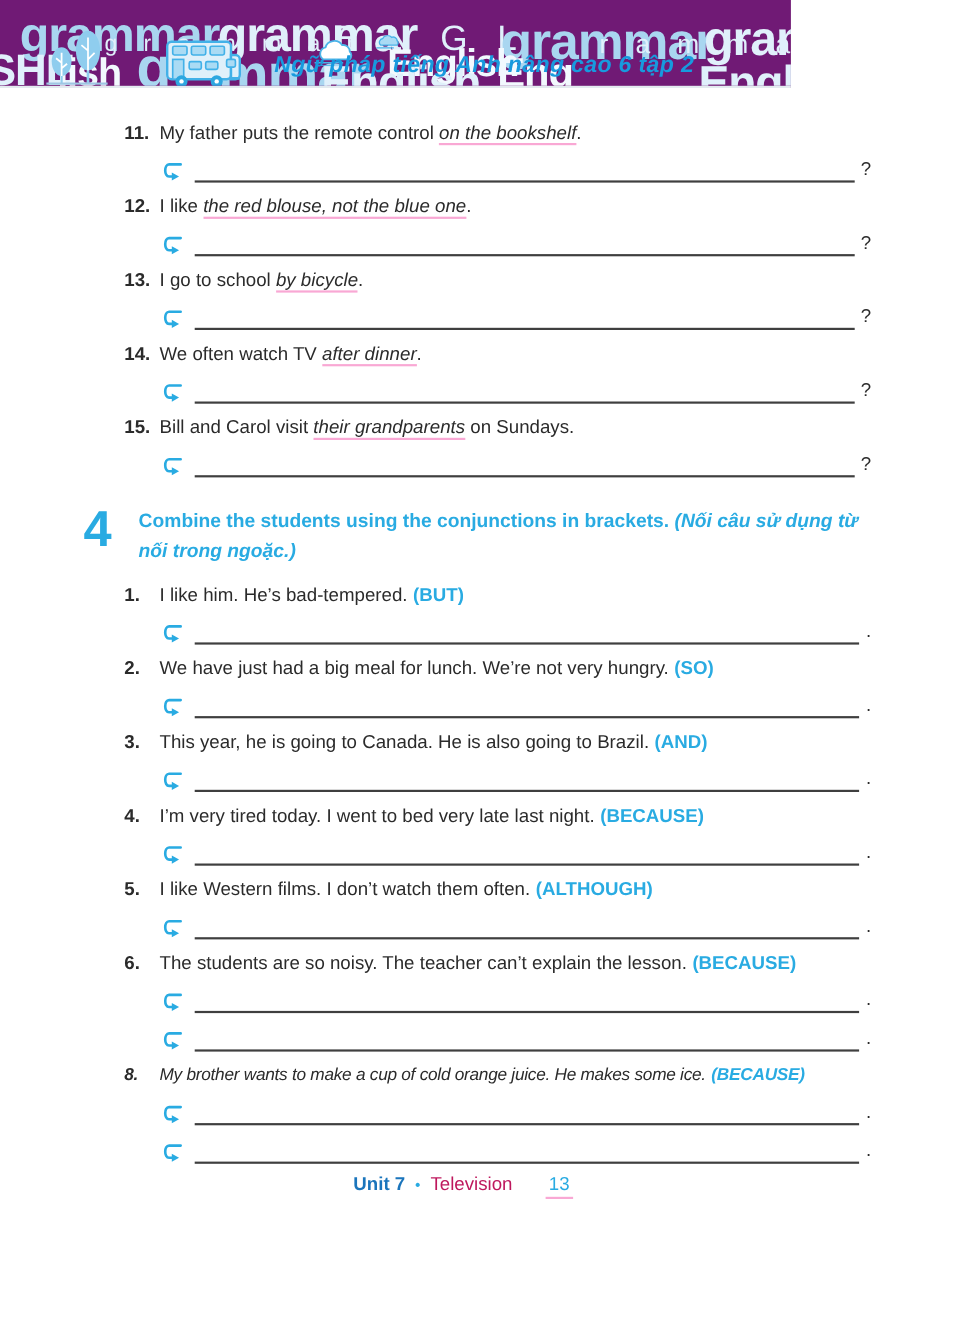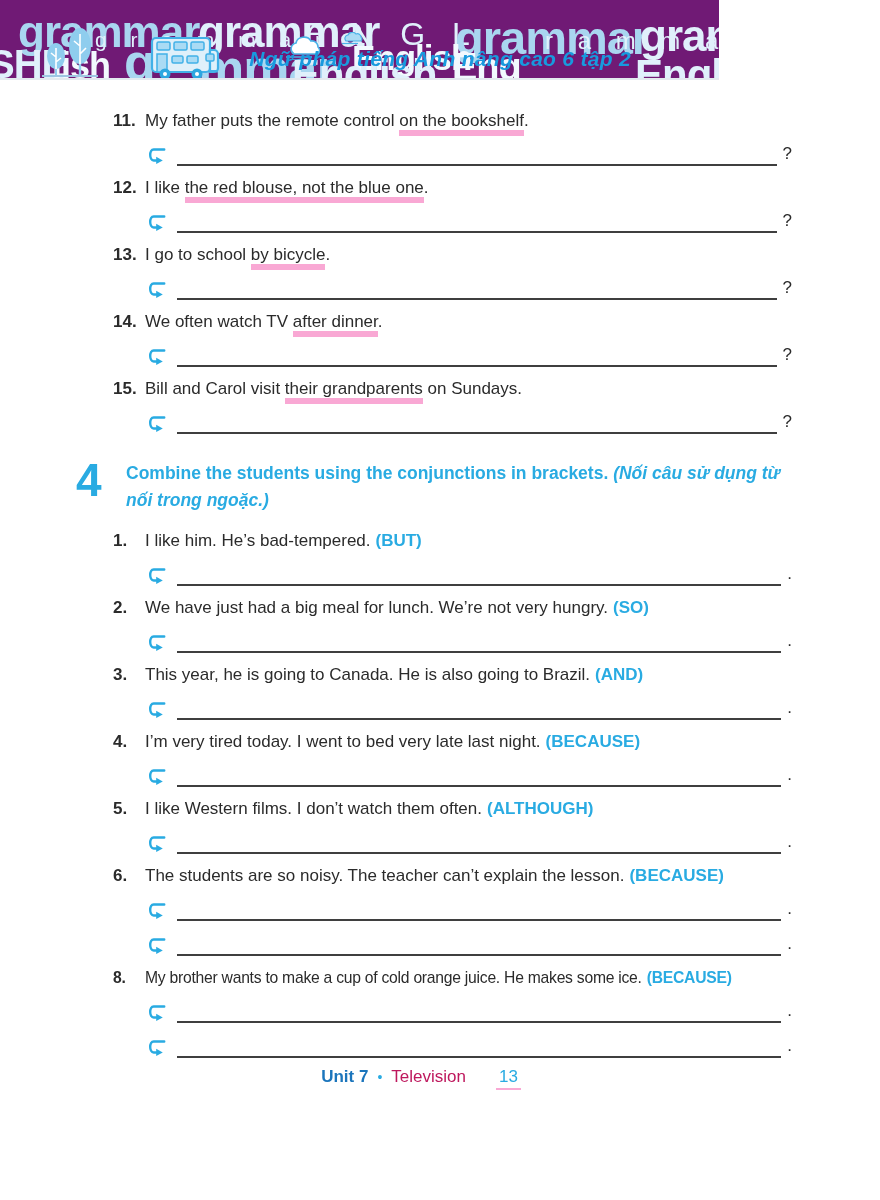--- a/index.html
+++ b/index.html
@@ -23,32 +23,32 @@
   .hdr-title {
     position:absolute; right:88px; bottom:7px;
     font-size:21px; font-weight:bold; font-style:italic;
     color:#189ade; letter-spacing:0.3px;
   }
   .hdr-art { position:absolute; }
   
   .main { padding:28px 88px 0 113px; }
   .sent { font-size:17px; line-height:26px; margin-bottom:6px; }
   .num  { display:inline-block; width:32px; font-weight:bold; }
-  .u    { border-bottom:6px solid #f9a8d4; padding-bottom:0px; }
+  .u    { border-bottom:2px solid #f9a8d4; padding-bottom:0px;font-style:italic; }
   .conj { color:#29abe2; font-weight:bold; margin-left:5px; }
   .answer { display:flex; align-items:flex-end; height:26px; margin-left:32px; margin-bottom:9px; }
   .arrow  { flex:0 0 auto; margin-bottom:1px; }
   .blank  { flex:1 1 auto; border-bottom:2px solid #3f3f3f; height:20px; margin-left:10px; }
   .endmark { flex:0 0 auto; font-size:17px; margin-left:6px; margin-bottom:2px; }
   
   .sec4-head { display:flex; margin:26px 0 14px -37px; }
   .sec4-num  { flex:0 0 auto; width:37px; font-size:46px; line-height:40px; font-weight:bold; color:#29abe2; }
   .sec4-txt  { font-size:17.5px; line-height:27px; font-weight:bold; color:#29abe2; padding-left:13px; }
   .sec4-vi   { font-style:italic; }
-  .tight { font-size:15.7px; letter-spacing:-0.25px; }
+  .tight { font-size:15.7px; letter-spacing:-0.25px;font-style:italic; }
   
   .footer {
     display:flex; justify-content:center; align-items:baseline;
     padding-right:38px; margin-top:8px; font-size:17px;
   }
   .f-unit  { color:#1b75bc; font-weight:bold; }
   .f-dot   { color:#29abe2; margin:0 9px; font-size:14px; }
   .f-topic { color:#be185d; }
   .f-page  { color:#29abe2; margin-left:30px; border-bottom:2px solid #f9a8d4; padding:0 3px 1px 3px; }
 </style>

